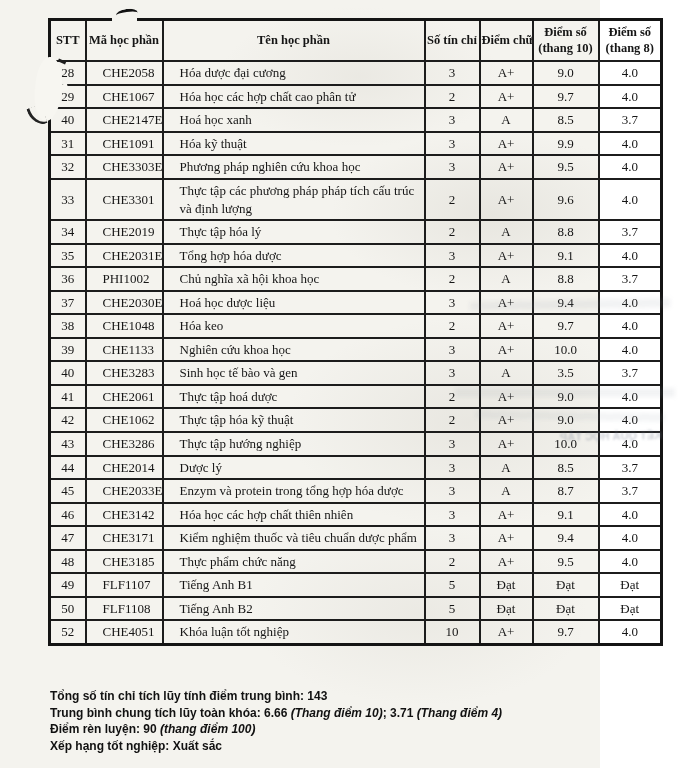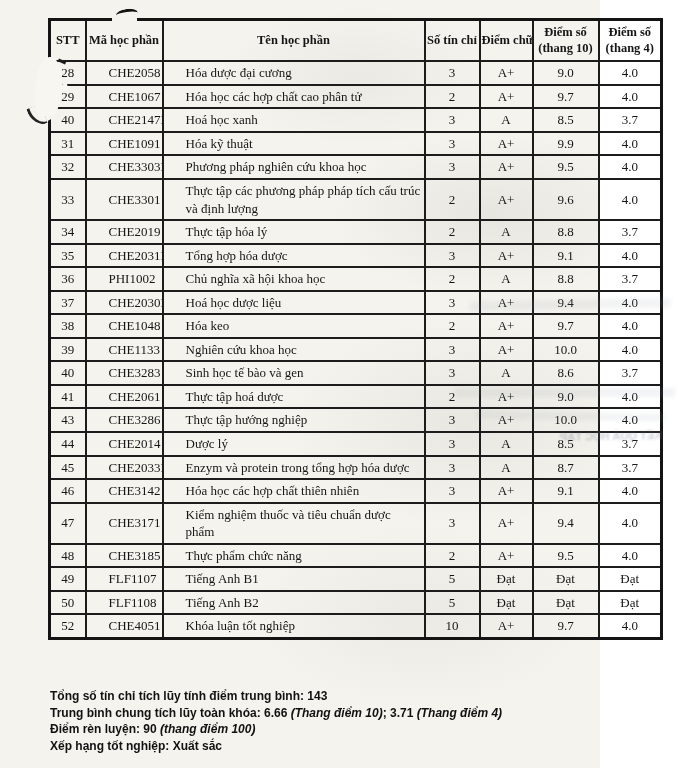--- a/index.html
+++ b/index.html
@@ -32,21 +32,21 @@
     background:transparent;
     overflow:hidden;
   }
   .transcript{border:3px solid #141414;}
   .transcript th{
     font-weight:bold;text-align:center;vertical-align:middle;
     padding:4px 1px;font-size:12.5px;line-height:1.25;white-space:nowrap;
   }
   .transcript td{vertical-align:middle;}
   .transcript td.c0,.transcript td.c3,.transcript td.c4,.transcript td.c5,.transcript td.c6{text-align:center;}
-  .transcript td.c1,.transcript td.c2{text-align:left;padding-left:22px;}
+  .transcript td.c1,.transcript td.c2{text-align:left;padding-left:16px;}
   
   .summary{
     position:absolute;left:50px;top:688px;width:620px;
     font-family:"Liberation Sans","DejaVu Sans",sans-serif;
     font-weight:bold;font-size:12px;line-height:1.38;color:#111;
   }
   .summary .it{font-style:italic;font-weight:bold;}
   
   .artifact{position:absolute;pointer-events:none;}
   .squiggle{left:116px;top:9px;width:22px;height:7px;border-top:3px solid #121212;border-radius:60%;transform:rotate(-7deg);z-index:3;}
@@ -102,21 +102,21 @@
           </th>
           <th class="c4">
             <div>Điểm chữ</div>
           </th>
           <th class="c5">
             <div>Điểm số</div>
             <div>(thang 10)</div>
           </th>
           <th class="c6">
             <div>Điểm số</div>
-            <div>(thang 4)</div>
+            <div>(thang 8)</div>
           </th>
         </tr>
     </thead>
     <tbody>
         <tr>
           <td class="c0">28</td>
           <td class="c1">CHE2058</td>
           <td class="c2">Hóa dược đại cương</td>
           <td class="c3">3</td>
           <td class="c4">A+</td>
@@ -221,27 +221,36 @@
           <td class="c4">A+</td>
           <td class="c5">10.0</td>
           <td class="c6">4.0</td>
         </tr>
         <tr>
           <td class="c0">40</td>
           <td class="c1">CHE3283</td>
           <td class="c2">Sinh học tế bào và gen</td>
           <td class="c3">3</td>
           <td class="c4">A</td>
-          <td class="c5">8.6</td>
+          <td class="c5">3.5</td>
           <td class="c6">3.7</td>
         </tr>
         <tr>
           <td class="c0">41</td>
           <td class="c1">CHE2061</td>
           <td class="c2">Thực tập hoá dược</td>
+          <td class="c3">2</td>
+          <td class="c4">A+</td>
+          <td class="c5">9.0</td>
+          <td class="c6">4.0</td>
+        </tr>
+        <tr>
+          <td class="c0">42</td>
+          <td class="c1">CHE1062</td>
+          <td class="c2">Thực tập hóa kỹ thuật</td>
           <td class="c3">2</td>
           <td class="c4">A+</td>
           <td class="c5">9.0</td>
           <td class="c6">4.0</td>
         </tr>
         <tr>
           <td class="c0">43</td>
           <td class="c1">CHE3286</td>
           <td class="c2">Thực tập hướng nghiệp</td>
           <td class="c3">3</td>

